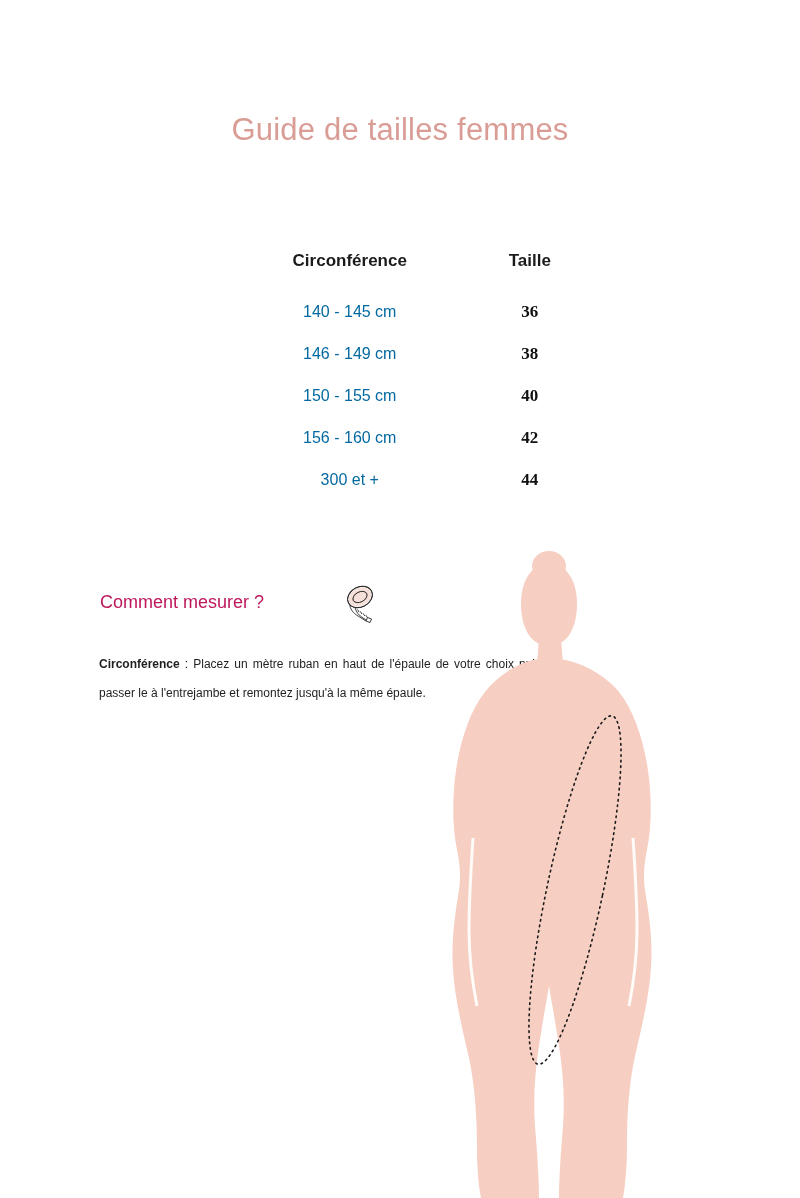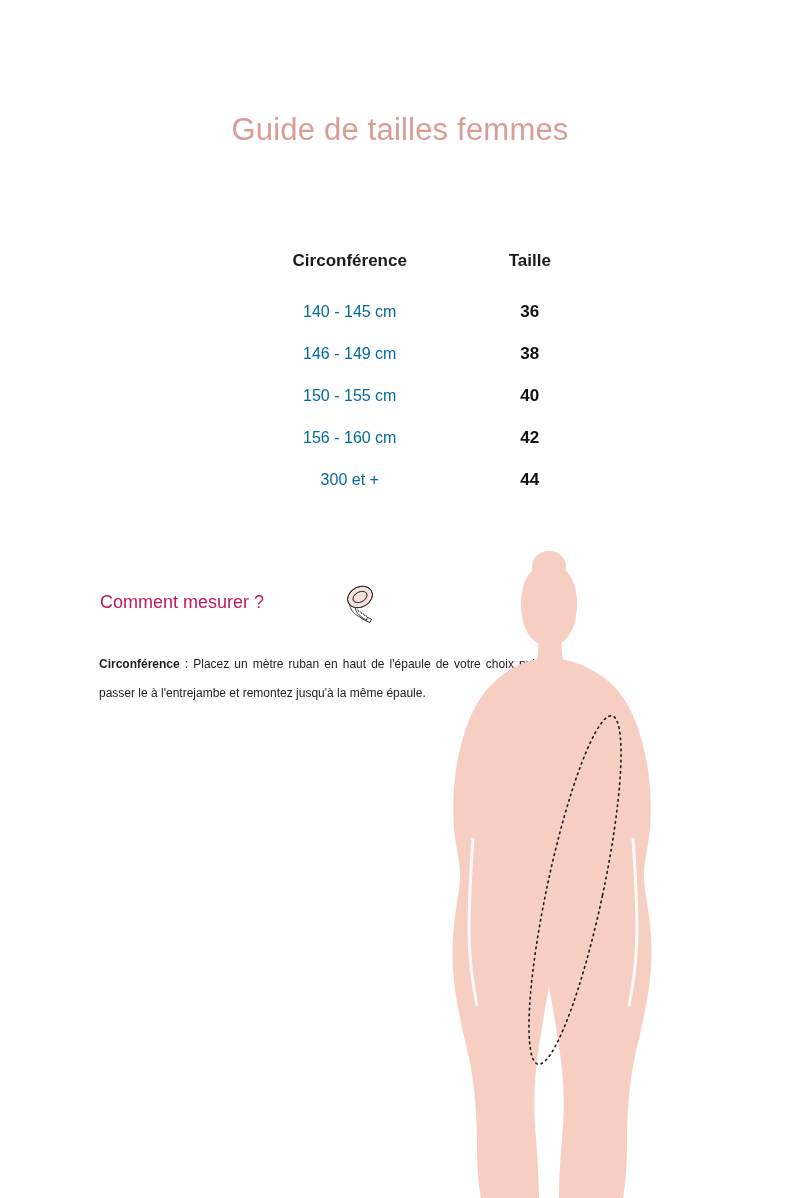--- a/index.html
+++ b/index.html
@@ -54,20 +54,21 @@
   .size-table td {
     font-size: 16px;
     color: #0369a1;
     text-align: center;
     padding: 11px 0;
   }
   .size-table td.size-val {
     font-weight: bold;
     font-size: 17px;
     color: #111111;
+    font-family: Liberation Serif, serif;
   }
 
   
   .howto-title {
     position: absolute;
     top: 592px;
     left: 100px;
     font-size: 18px;
     color: #be185d;
     font-weight: 400;

